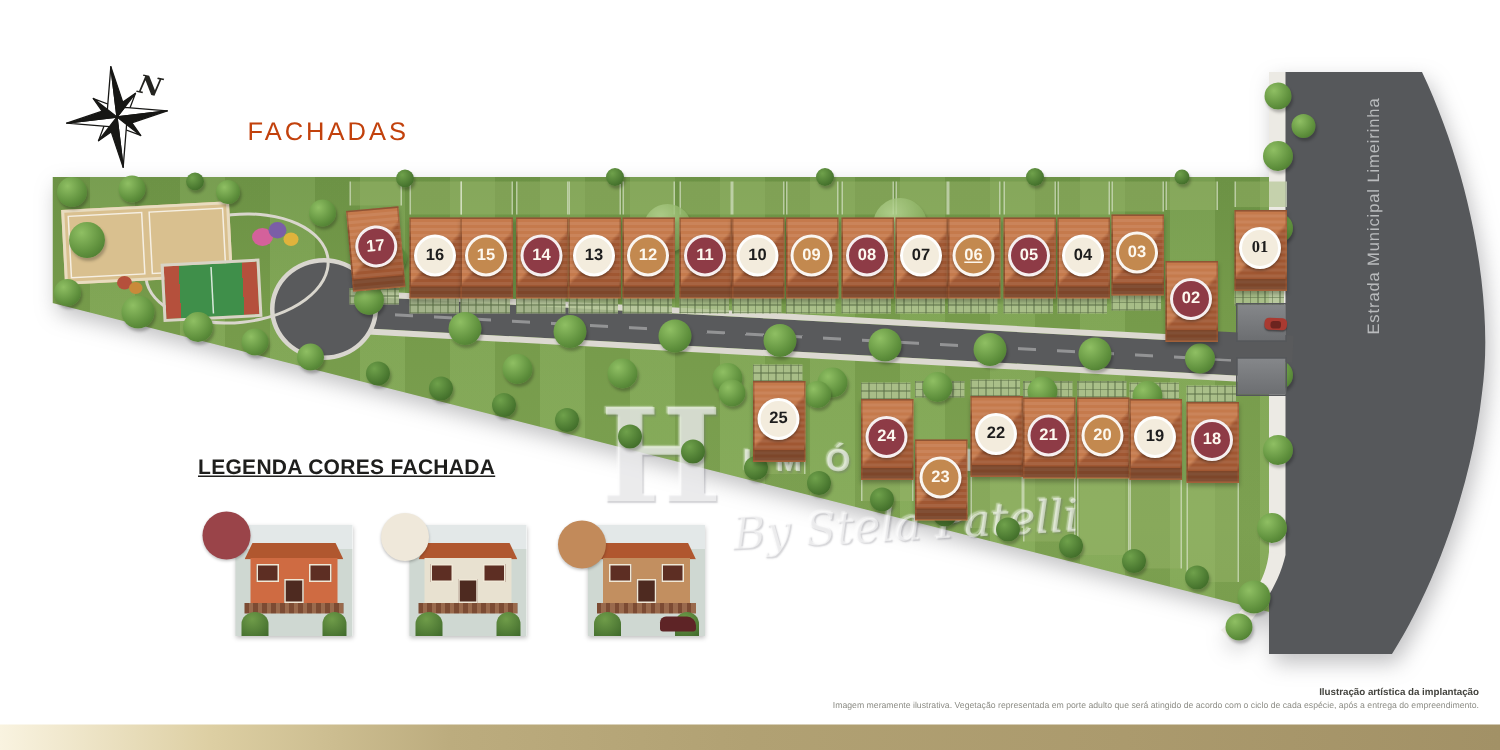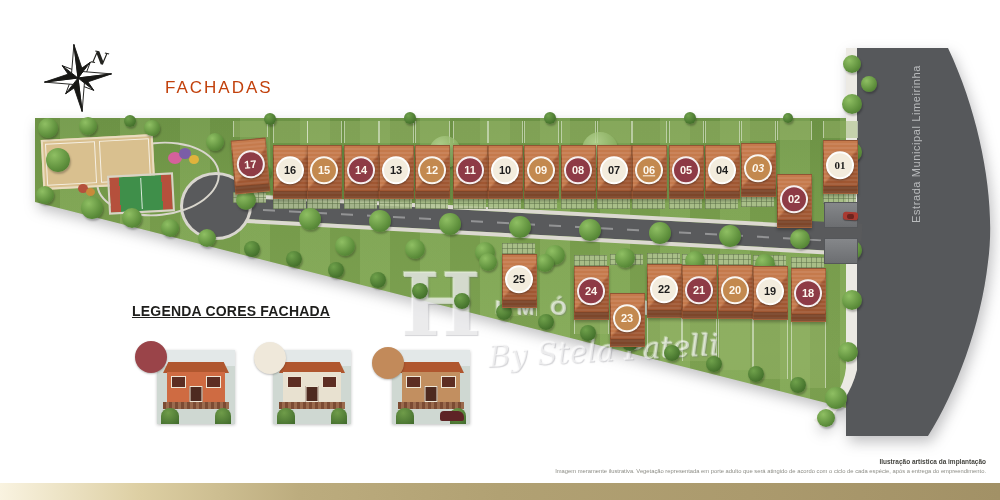--- a/index.html
+++ b/index.html
@@ -250,21 +250,21 @@
     <div class="yard" style="left: 704.5px; top: 121px; width: 33px; height: 22px;"></div>
     <div class="hedge" style="left: 704.5px; top: 198px; width: 33px; height: 11px;"></div>
     <div class="house" style="left: 704.5px; top: 145px; height: 52px;">
       <div class="front"></div>
       <div class="badge" style="background: rgb(243, 236, 221); color: rgb(29, 29, 29);">04</div>
     </div>
     <div class="yard" style="left: 740.5px; top: 121px; width: 33px; height: 20px;"></div>
     <div class="hedge" style="left: 740.5px; top: 196px; width: 33px; height: 11px;"></div>
     <div class="house" style="left: 740.5px; top: 143px; height: 52px;">
       <div class="front"></div>
-      <div class="badge" style="background: rgb(195, 137, 79); color: rgb(253, 248, 239); font-style: italic;">03</div>
+      <div class="badge" style="background: rgb(195, 137, 79); color: rgb(253, 248, 239);">03</div>
     </div>
     <div class="yard" style="left: 776.5px; top: 121px; width: 33px; height: 19px;"></div>
     <div class="hedge" style="left: 776.5px; top: 195px; width: 33px; height: 11px;"></div>
     <div class="house" style="left: 776.5px; top: 142px; height: 52px; margin-top: 32px;">
       <div class="front"></div>
       <div class="badge" style="background: rgb(142, 59, 70); color: rgb(253, 248, 239);">02</div>
     </div>
     <div class="yard" style="left: 822.5px; top: 121px; width: 33px; height: 17px;"></div>
     <div class="hedge" style="left: 822.5px; top: 193px; width: 33px; height: 11px;"></div>
     <div class="house" style="left: 822.5px; top: 140px; height: 52px;">

